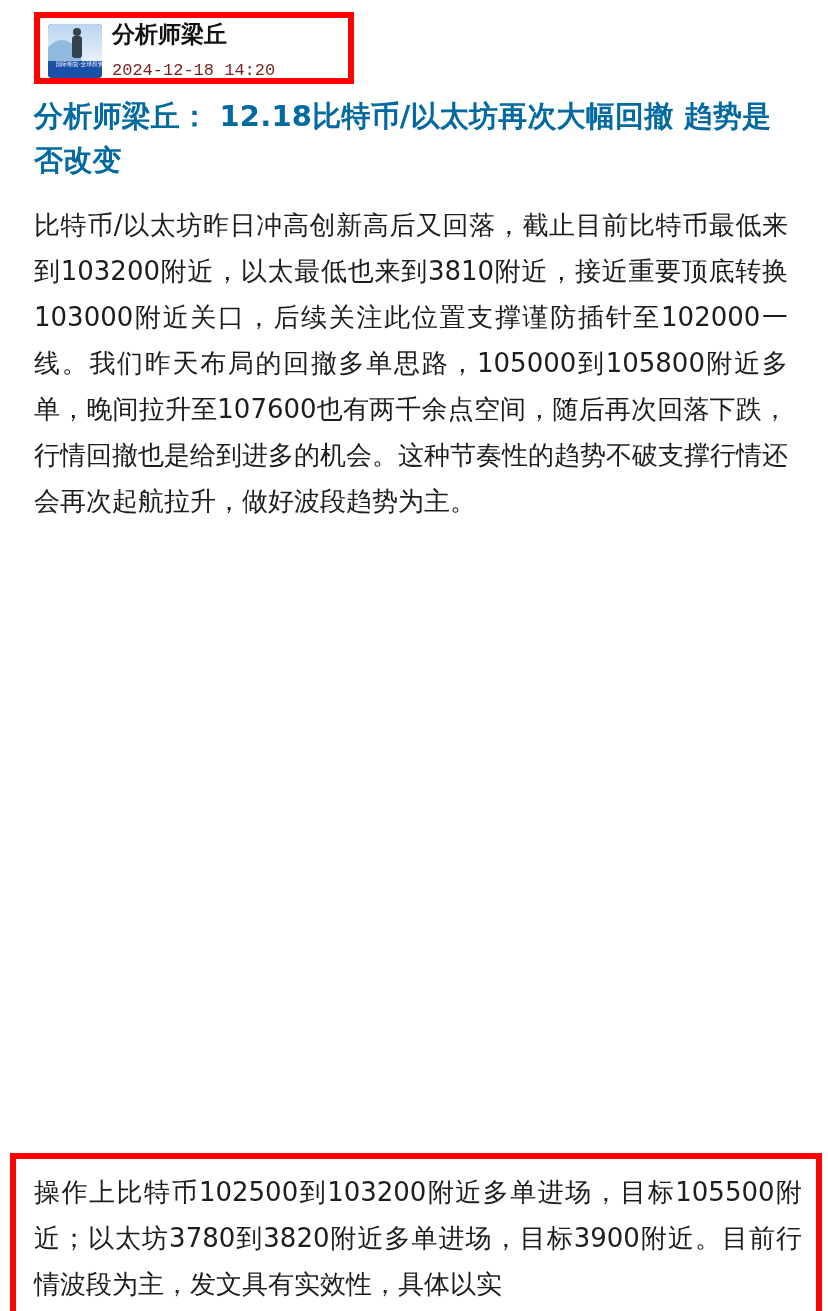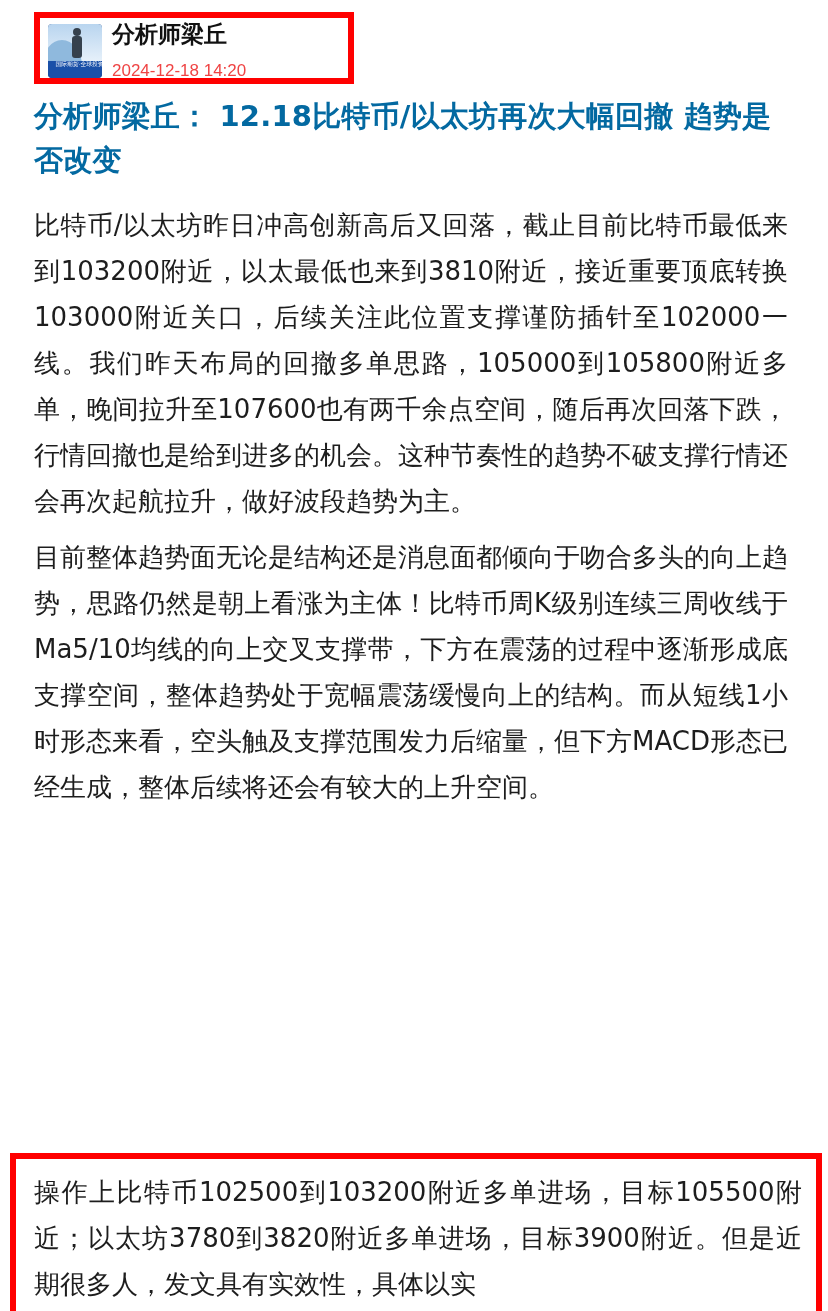--- a/index.html
+++ b/index.html
@@ -119,24 +119,24 @@
   }
   .author-name {
     font-size: 23px;
     font-weight: bold;
     color: #111111;
     line-height: 28px;
     font-family: "DejaVu Sans", sans-serif;
   }
   .author-date {
     font-size: 17px;
-    color: #ef4444;
+    color: #7f1d1d;
     line-height: 22px;
     margin-top: 12px;
-    font-family: Liberation Sans, sans-serif;
+    font-family: Liberation Mono, monospace;
   }
 
   
   .article-title {
     margin: 22px 30px 0 34px;
     font-size: 29px;
     font-weight: bold;
     line-height: 44px;
     color: #0369a1;
     letter-spacing: 0.2px;
@@ -190,20 +190,19 @@
         <div class="author-date">2024-12-18 14:20</div>
       </div>
     </div>
     <div class="author-highlight"></div>
   </div>
 
   <div class="article-title">分析师梁丘： 12.18比特币/以太坊再次大幅回撤 趋势是否改变</div>
 
   <div class="article-body">
     <p class="para">比特币/以太坊昨日冲高创新高后又回落，截止目前比特币最低来到103200附近，以太最低也来到3810附近，接近重要顶底转换103000附近关口，后续关注此位置支撑谨防插针至102000一线。我们昨天布局的回撤多单思路，105000到105800附近多单，晚间拉升至107600也有两千余点空间，随后再次回落下跌，行情回撤也是给到进多的机会。这种节奏性的趋势不破支撑行情还会再次起航拉升，做好波段趋势为主。</p>
-    <p class="para">目前整体趋势面无论是结构还是消息面都倾向于吻合多头的向上趋势，思路仍然是朝上看涨为主体！比特币周K级别连续三周收线于Ma5/10均线的向上交叉支撑带，下方在震荡的过程中逐渐形成底支撑空间，整体趋势处于宽幅震荡缓慢向上的结构。而从短线1小时形态来看，空头触及支撑范围发力后缩量，但下方MACD形态已经生成，整体后续将还会有较大的上升空间。</p>
   </div>
 
   <div class="conclusion-wrap">
-    <p class="para">操作上比特币102500到103200附近多单进场，目标105500附近；以太坊3780到3820附近多单进场，目标3900附近。但是近期很多人，发文具有实效性，具体以实</p>
+    <p class="para">操作上比特币102500到103200附近多单进场，目标105500附近；以太坊3780到3820附近多单进场，目标3900附近。目前行情波段为主，发文具有实效性，具体以实</p>
   </div>
 
 </div>
 
 </body></html>

